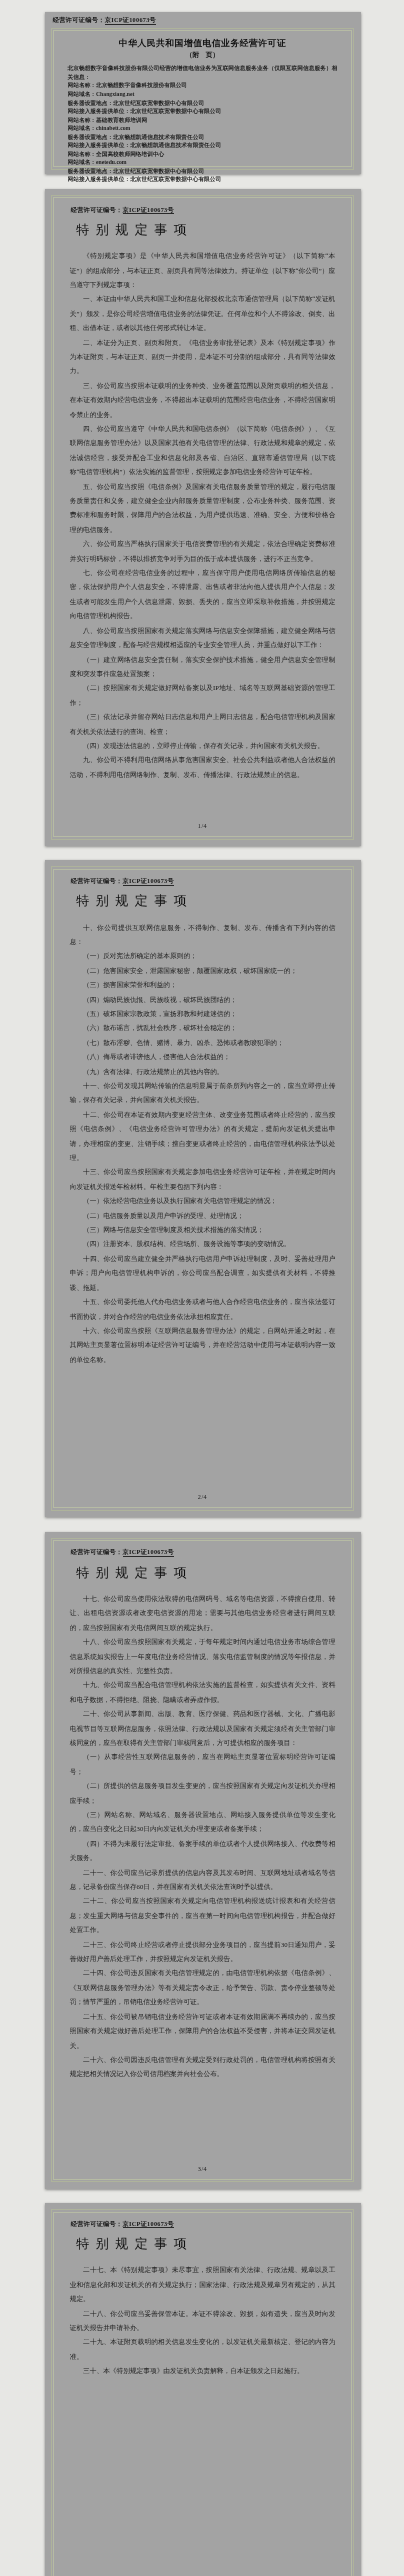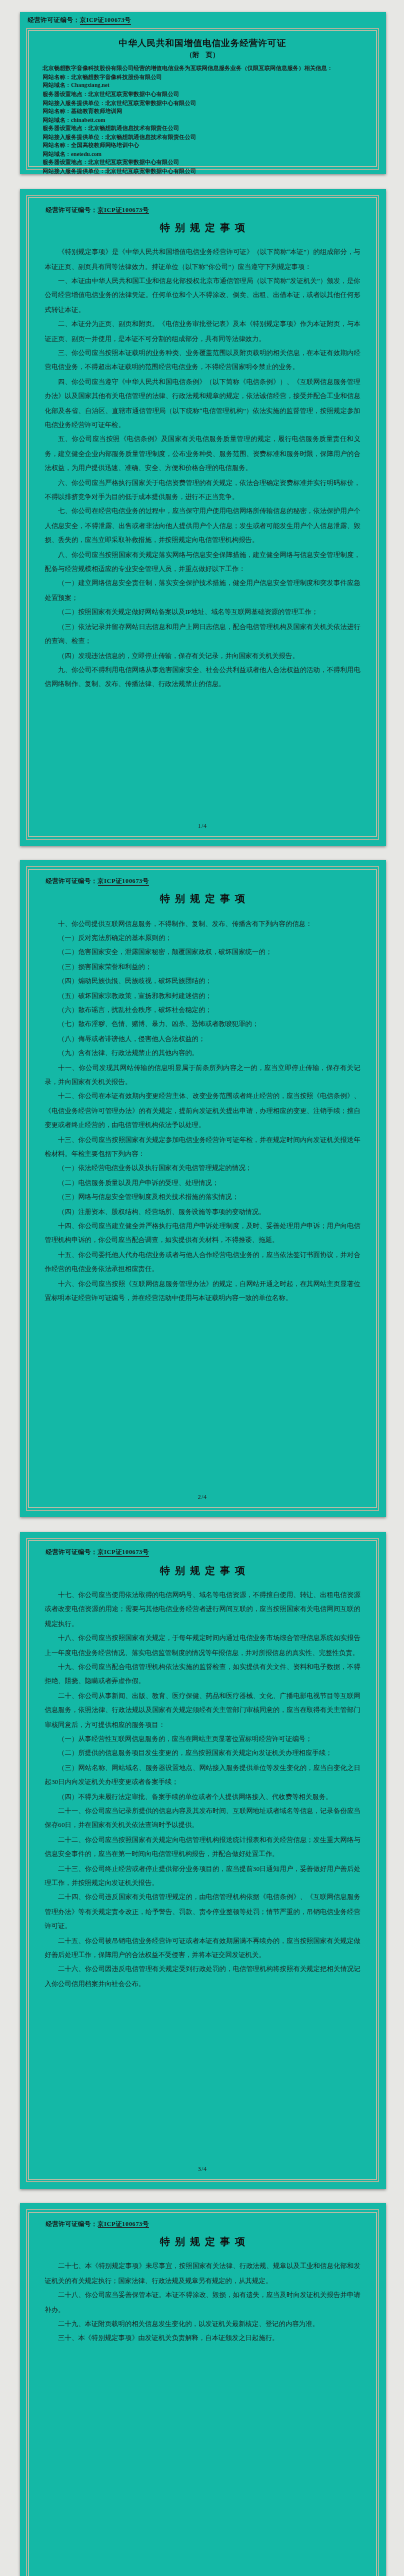--- a/index.html
+++ b/index.html
@@ -13,22 +13,22 @@
     padding: 12.4px 0 13.4px;
     display: flex;
     flex-direction: column;
     align-items: center;
     gap: 14.4px;
     font-family: "Liberation Serif", "DejaVu Serif", serif;
     color: #1f1f1f;
   }
   .prov-wrap { display: contents; }
   .page {
-    width: 366px;
-    background: #14b8a6;
+    width: 316px;
+    background: #a3a3a3;
     box-shadow: 0 0.5px 2.6px rgba(0,0,0,0.40), 0 0 0.5px rgba(0,0,0,0.35);
     box-sizing: border-box;
     position: relative;
   }
   .page-cert { height: 162px; padding: 3.1px 6.2px 5.2px; }
   .page-prov { height: 657px; padding: 6.2px; }
 
   .lic-header {
     font-size: 6.2px;
     font-weight: bold;
@@ -79,23 +79,22 @@
   .cert-line {
     font-size: 5.7px;
     line-height: 1.5;
     font-weight: 600;
     white-space: nowrap;
     overflow: hidden;
   }
 
   .page-prov .lic-header { margin: 0 0 3.1px 1px; }
   .prov-title {
-    font-size: 10px;
-    font-weight: bold;
-    text-align: center;
+    font-size: 13px;
+    font-weight: normal;
     letter-spacing: 0.5em;
     text-indent: 0.5em;
     margin: 6.2px 0 10.3px;
     color: #111;
   }
   .prov-body { }
   .para {
     font-size: 6.7px;
     line-height: 2.15;
     margin: 0;

